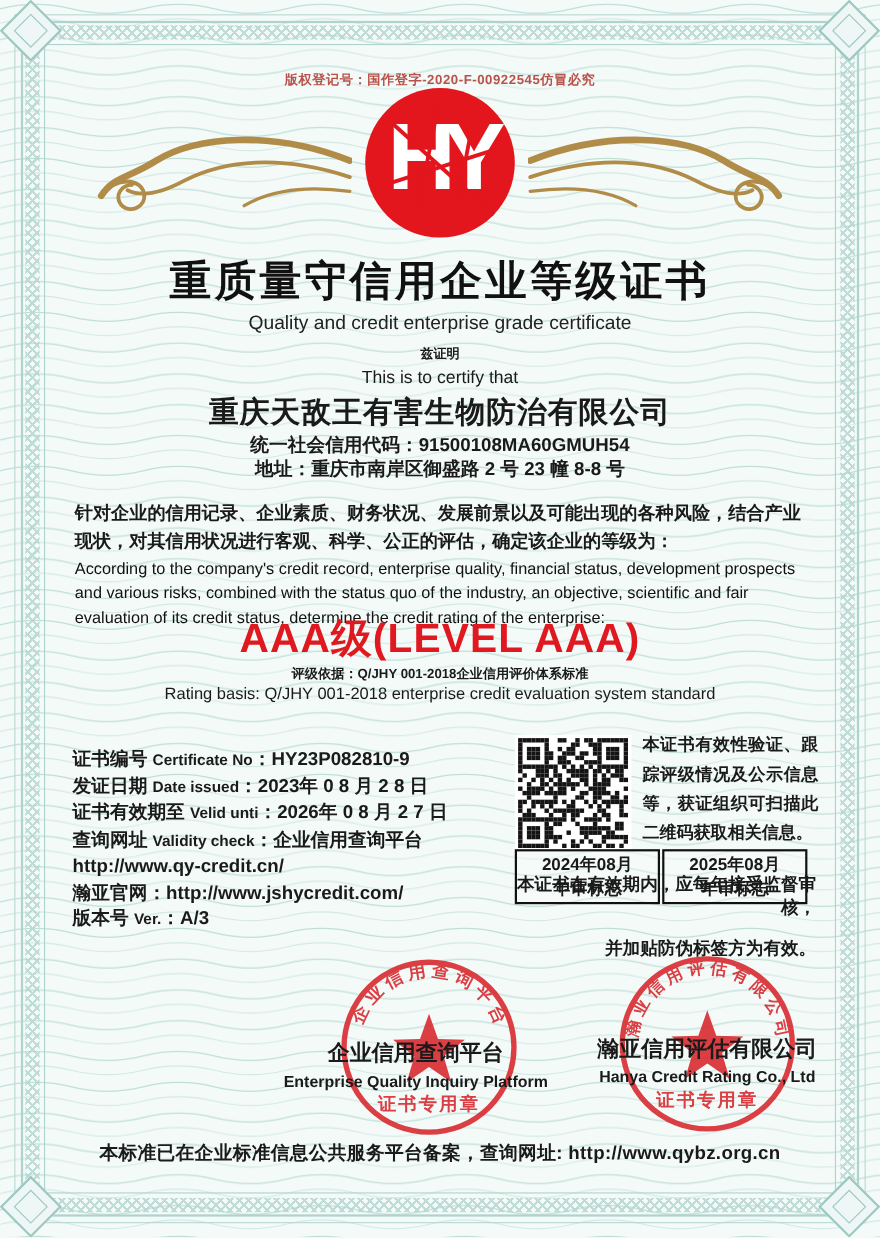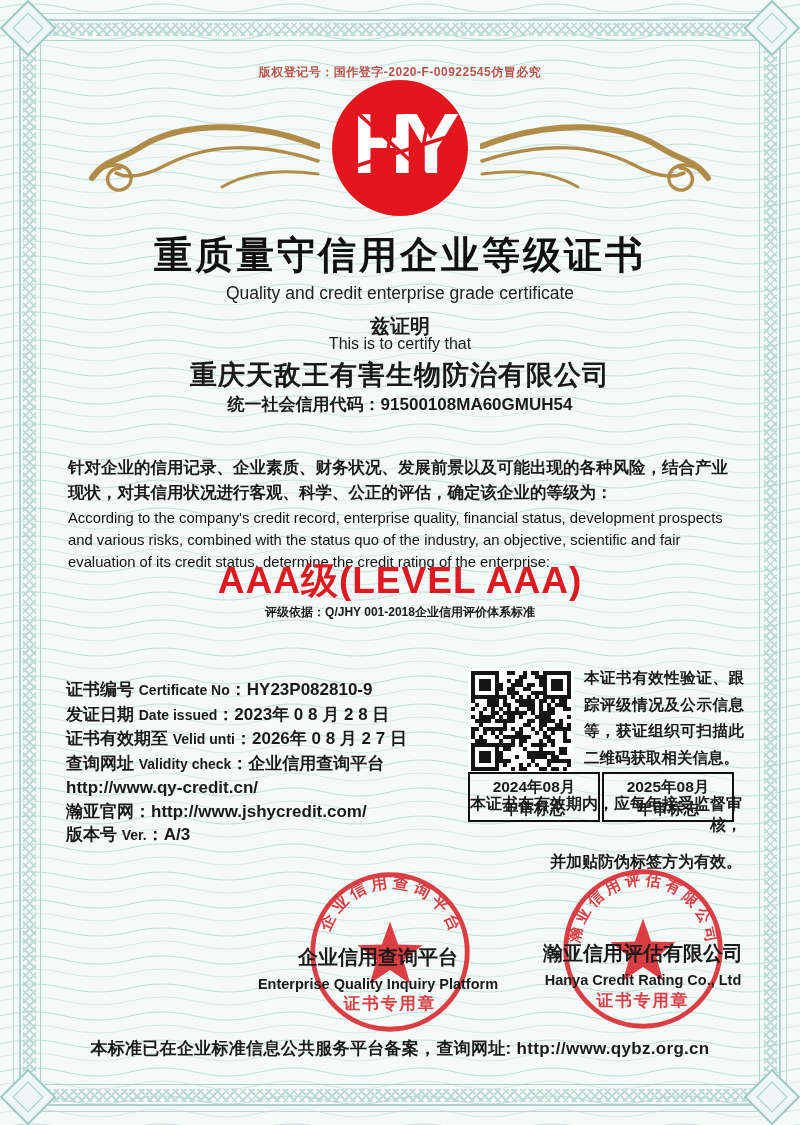--- a/index.html
+++ b/index.html
@@ -25,21 +25,21 @@
   .abs{position:absolute;z-index:3;}
   .center{left:0;width:800px;text-align:center;}
   .copyright{top:64px;font-size:12px;font-weight:600;color:#b8524a;letter-spacing:.5px;}
   .logo{top:80px;left:332px;width:136px;height:136px;border-radius:50%;background:#e3161d;overflow:hidden;}
   .logo .hy{position:absolute;left:0;top:14px;width:136px;text-align:center;font-size:86px;font-weight:900;letter-spacing:-12px;color:#fff;font-family:"Liberation Sans",sans-serif;}
   .logo svg{position:absolute;inset:0;}
   .flourish{top:116px;width:238px;height:88px;}
   .fl-l{left:82px;} .fl-r{left:480px;transform:scaleX(-1);}
   .title-zh{top:230px;font-size:38px;font-weight:700;letter-spacing:3px;color:#111;}
   .title-en{top:283px;font-size:17.5px;font-weight:500;color:#222;}
-  .certify-zh{top:313px;font-size:20px;font-weight:600;}
+  .certify-zh{top:313px;font-size:12px;font-weight:600;}
   .certify-en{top:335px;font-size:16px;}
   .company-name{top:357px;font-size:27px;font-weight:800;letter-spacing:1px;}
   .company-code{top:393px;font-size:17px;font-weight:600;}
   .company-addr{top:415px;font-size:17px;font-weight:600;}
   .para{left:68px;width:664px;text-align:left;}
   .para-zh{top:455px;font-size:16.5px;font-weight:700;line-height:1.5;}
   .para-en{top:507px;font-size:14.8px;font-weight:500;line-height:1.5;color:#111;}
   .rating{top:556px;font-size:37px;font-weight:900;color:#e0181f;letter-spacing:1px;}
   .basis-zh{top:604px;font-size:12px;font-weight:700;}
   .basis-en{top:622px;font-size:15px;font-weight:500;}
@@ -118,26 +118,28 @@
     </g>
   </svg>
 
   <div class="abs center title-zh">重质量守信用企业等级证书</div>
   <div class="abs center title-en">Quality and credit enterprise grade certificate</div>
   <div class="abs center certify-zh">兹证明</div>
   <div class="abs center certify-en">This is to certify that</div>
 
   <div class="abs center company-name">重庆天敌王有害生物防治有限公司</div>
   <div class="abs center company-code">统一社会信用代码：91500108MA60GMUH54</div>
+  <div class="abs center company-addr">地址：重庆市南岸区御盛路 2 号 23 幢 8-8 号</div>
 
   <div class="abs para para-zh">针对企业的信用记录、企业素质、财务状况、发展前景以及可能出现的各种风险，结合产业现状，对其信用状况进行客观、科学、公正的评估，确定该企业的等级为：</div>
   <div class="abs para para-en">According to the company's credit record, enterprise quality, financial status, development prospects and various risks, combined with the status quo of the industry, an objective, scientific and fair evaluation of its credit status, determine the credit rating of the enterprise:</div>
 
   <div class="abs center rating">AAA级(LEVEL AAA)</div>
   <div class="abs center basis-zh">评级依据：Q/JHY 001-2018企业信用评价体系标准</div>
+  <div class="abs center basis-en">Rating basis: Q/JHY 001-2018 enterprise credit evaluation system standard</div>
 
   <div class="abs details">
     <div><span>证书编号</span> <span class="en">Certificate No</span><span class="val">：HY23P082810-9</span></div>
     <div><span>发证日期</span> <span class="en">Date issued</span><span class="val">：2023年 0 8 月 2 8 日</span></div>
     <div><span>证书有效期至</span> <span class="en">Velid unti</span><span class="val">：2026年 0 8 月 2 7 日</span></div>
     <div><span>查询网址</span> <span class="en">Validity check</span><span class="val">：企业信用查询平台</span></div>
     <div><span class="val">http://www.qy-credit.cn/</span></div>
     <div><span>瀚亚官网</span><span class="val">：http://www.jshycredit.com/</span></div>
     <div><span>版本号</span> <span class="en">Ver.</span><span class="val">：A/3</span></div>
   </div>

